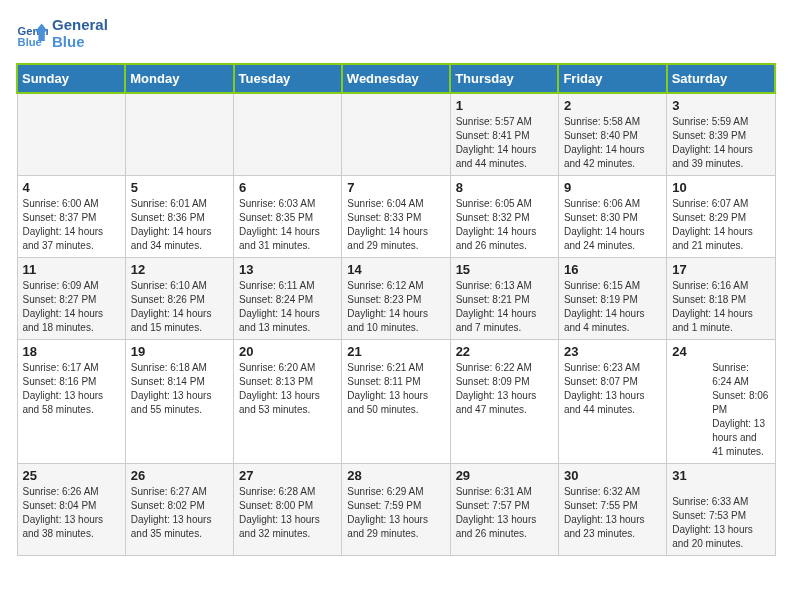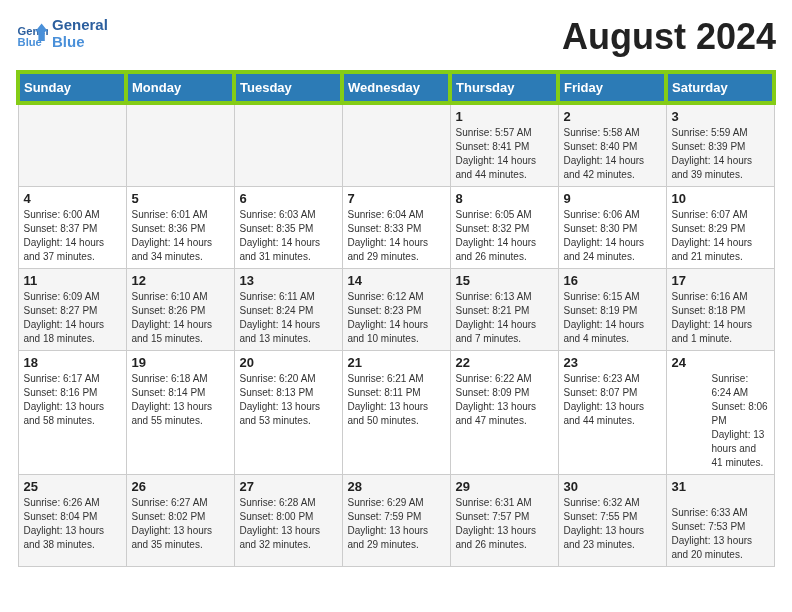--- a/index.html
+++ b/index.html
@@ -42,21 +42,21 @@
       border-collapse: collapse;
       table-layout: fixed;
     }
     thead tr th {
       background-color: #2c7bb6;
       color: #fff;
       font-size: 13px;
       font-weight: bold;
       padding: 6px 4px;
       text-align: left;
-      border: 4px solid #84cc16;
+      border: 2px solid #84cc16;
     }
     tbody tr td {
       border: 1px solid #ccc;
       vertical-align: top;
       padding: 4px 5px;
       font-size: 10.5px;
       color: #222;
       height: 82px;
     }
     tbody tr:nth-child(odd) td {
@@ -86,21 +86,20 @@
       <text x="2" y="22" font-size="14" font-weight="bold" fill="#2c5f9e">General</text>
       <text x="2" y="36" font-size="14" font-weight="bold" fill="#4a90d9">Blue</text>
       <polygon points="32,8 40,18 36,18 36,30 28,30 28,18 24,18" fill="#4a90d9"></polygon>
     </svg>
     <div style="line-height:1.15;">
       <div style="font-size:15px;font-weight:bold;color:#2c5f9e;">General</div>
       <div style="font-size:15px;font-weight:bold;color:#4a90d9;">Blue</div>
     </div>
   </div>
   <div class="title-block">
-    <div class="main-title">August 2024</div>
   </div>
 </div>
 
 <table>
   <thead>
     <tr id="weekday-header">
     <th>Sunday</th>
         <th>Monday</th>
         <th>Tuesday</th>
         <th>Wednesday</th>

